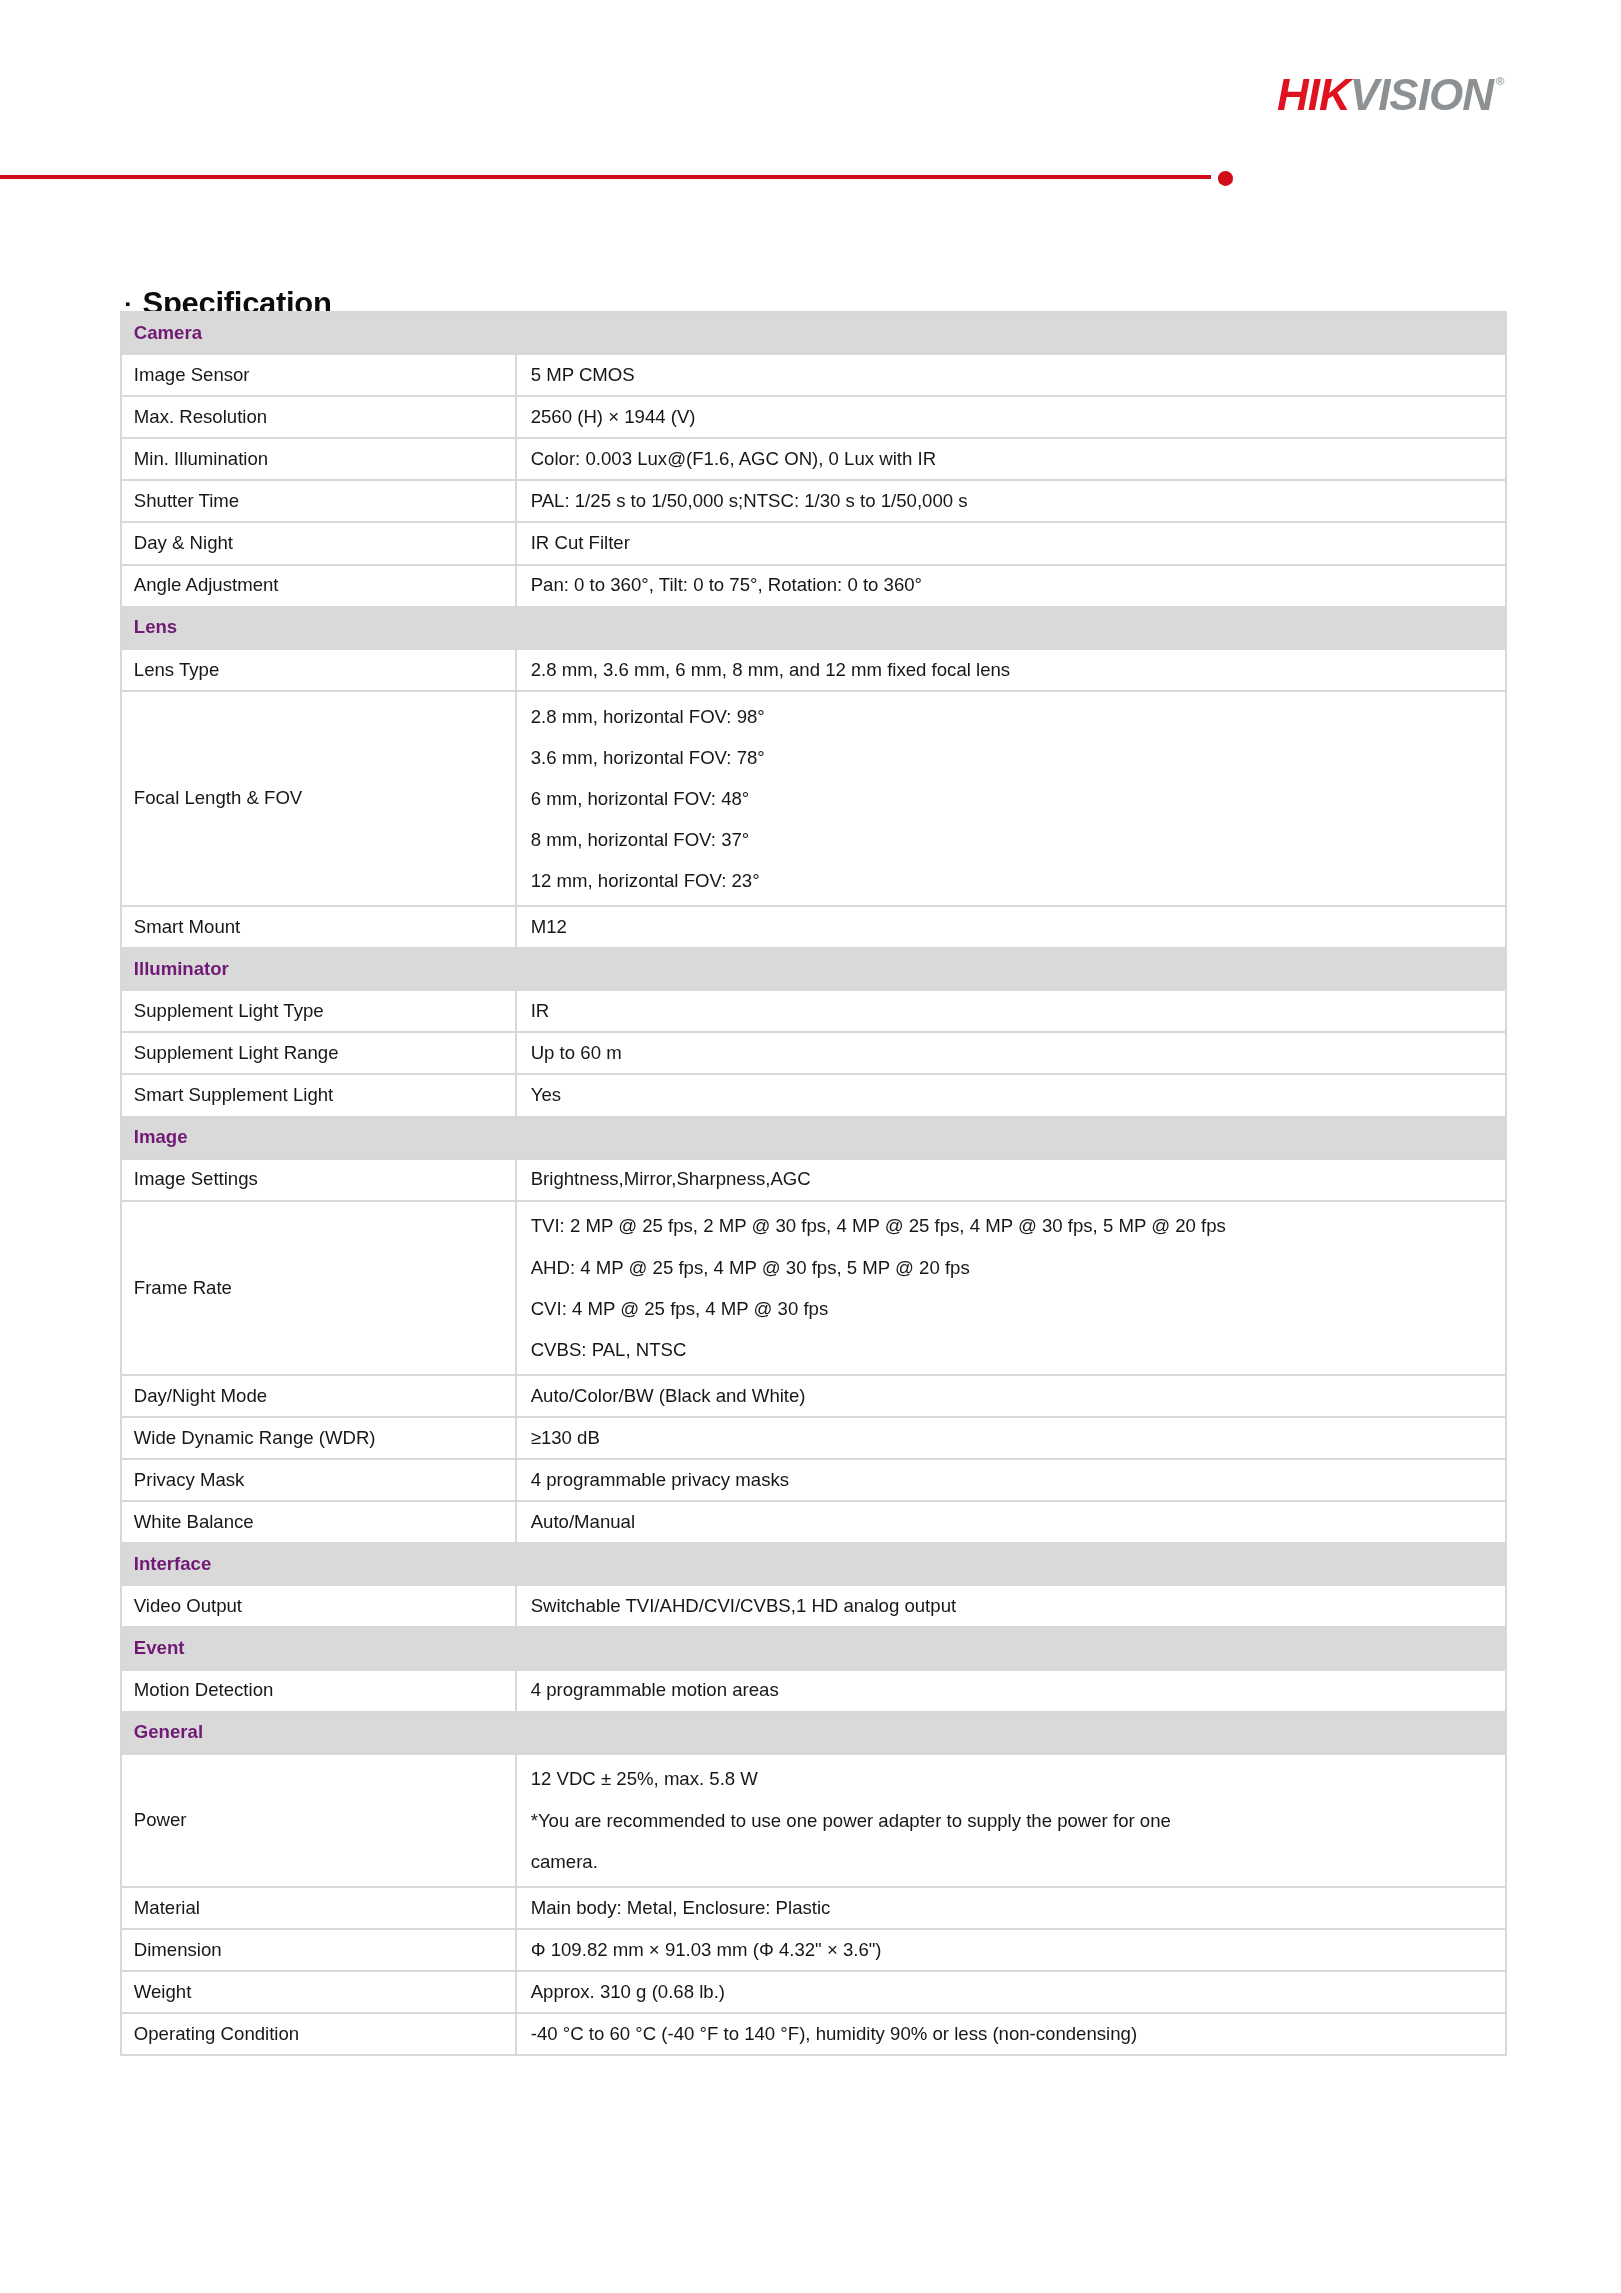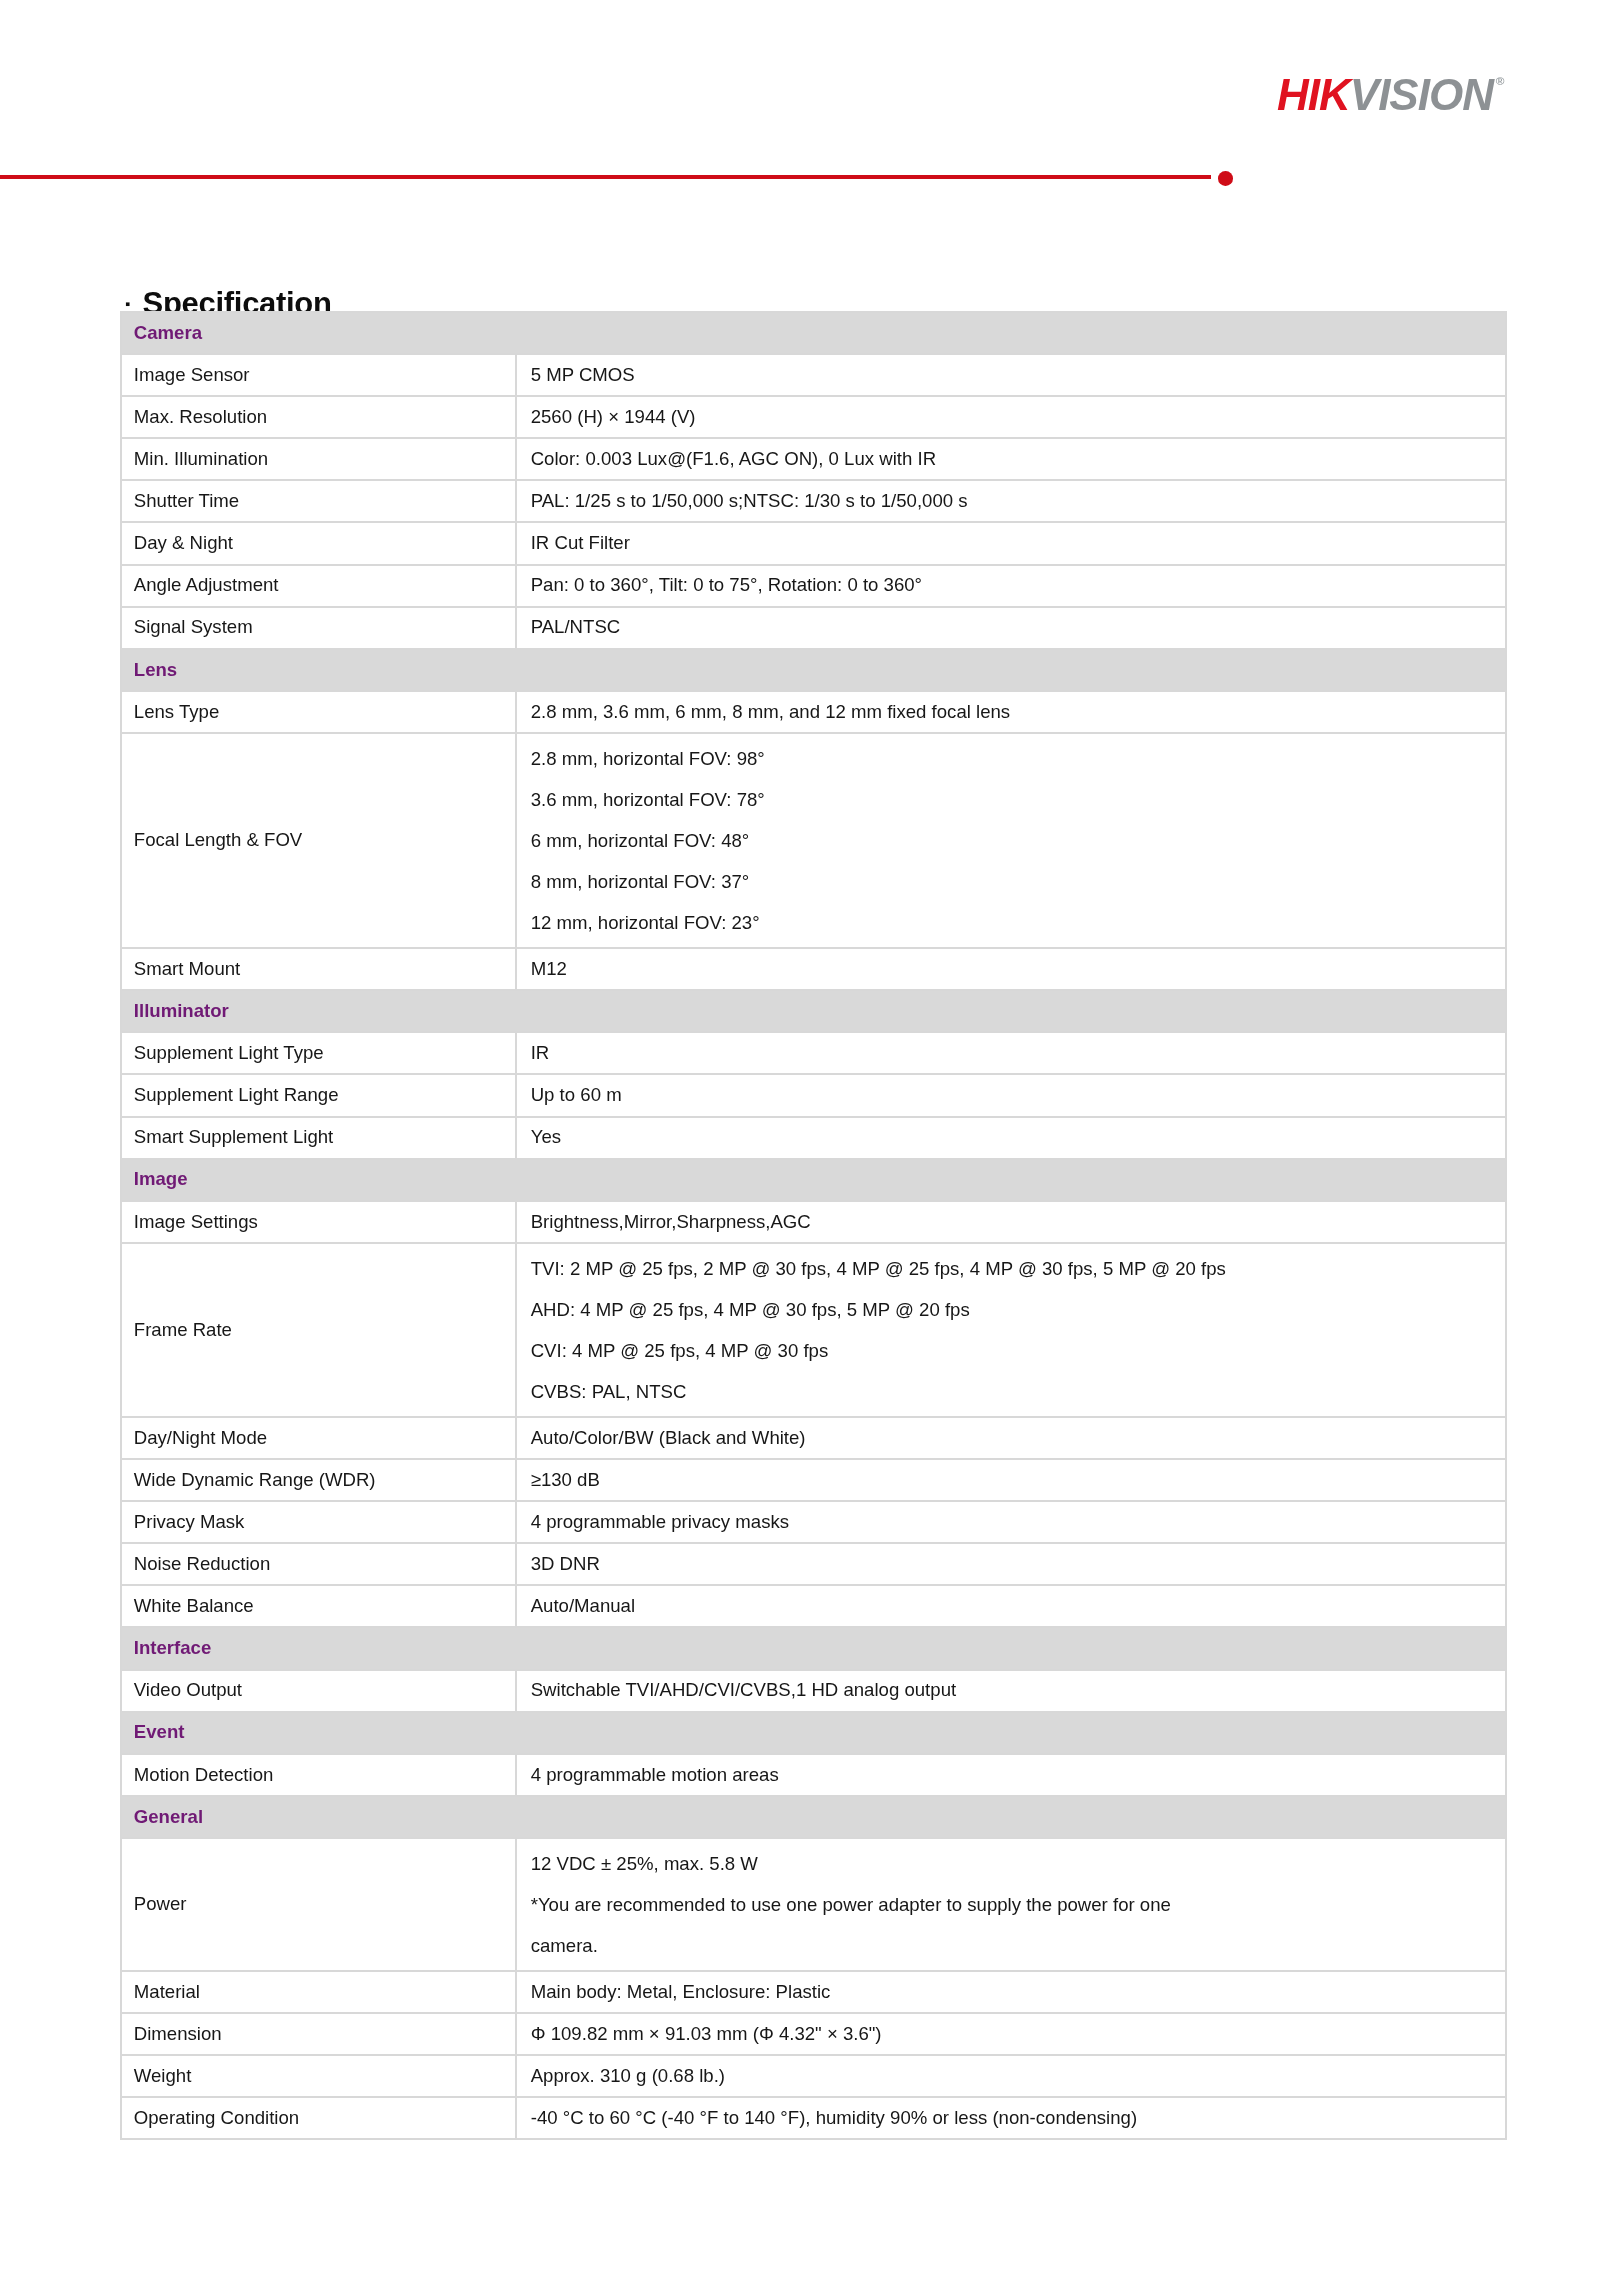--- a/index.html
+++ b/index.html
@@ -95,24 +95,20 @@
         <td class="val">PAL: 1/25 s to 1/50,000 s;NTSC: 1/30 s to 1/50,000 s</td>
       </tr>
       <tr>
         <td class="lbl">Day &amp; Night</td>
         <td class="val">IR Cut Filter</td>
       </tr>
       <tr>
         <td class="lbl">Angle Adjustment</td>
         <td class="val">Pan: 0 to 360°, Tilt: 0 to 75°, Rotation: 0 to 360°</td>
       </tr>
-      <tr>
-        <td class="lbl">Signal System</td>
-        <td class="val">PAL/NTSC</td>
-      </tr>
 
       <tr class="sec">
         <td colspan="2">Lens</td>
       </tr>
       <tr>
         <td class="lbl">Lens Type</td>
         <td class="val">2.8 mm, 3.6 mm, 6 mm, 8 mm, and 12 mm fixed focal lens</td>
       </tr>
       <tr>
         <td class="lbl">Focal Length &amp; FOV</td>
@@ -167,24 +163,20 @@
       </tr>
       <tr>
         <td class="lbl">Wide Dynamic Range (WDR)</td>
         <td class="val">≥130 dB</td>
       </tr>
       <tr>
         <td class="lbl">Privacy Mask</td>
         <td class="val">4 programmable privacy masks</td>
       </tr>
       <tr>
-        <td class="lbl">Noise Reduction</td>
-        <td class="val">3D DNR</td>
-      </tr>
-      <tr>
         <td class="lbl">White Balance</td>
         <td class="val">Auto/Manual</td>
       </tr>
 
       <tr class="sec">
         <td colspan="2">Interface</td>
       </tr>
       <tr>
         <td class="lbl">Video Output</td>
         <td class="val">Switchable TVI/AHD/CVI/CVBS,1 HD analog output</td>

